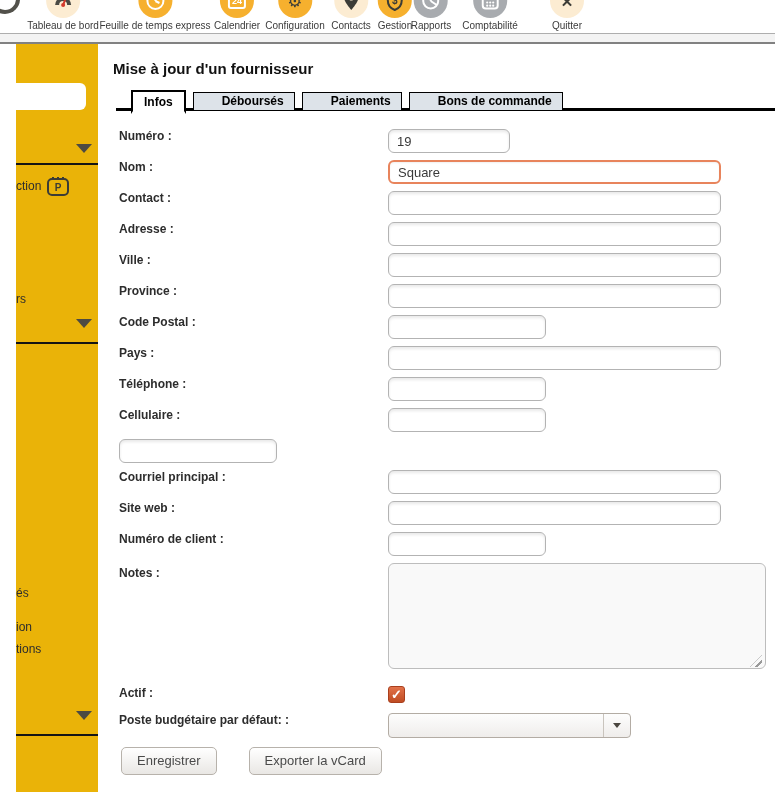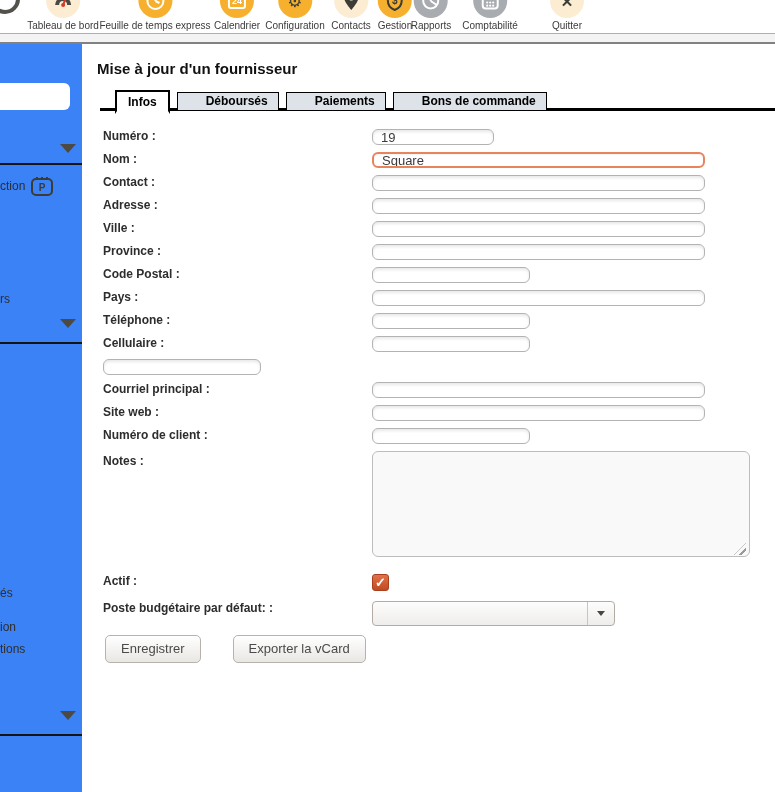--- a/index.html
+++ b/index.html
@@ -16,21 +16,21 @@
   .tb-label { font-size:10px; color:#3b3b3b; margin-top:2px; white-space:nowrap; }
   .c-yellow { background:#f6b02e; }
   .c-cream  { background:#fcecd2; }
   .c-gray   { background:#a8abaf; }
   .edge-partial { position:absolute; left:-10px; top:-16px; width:30px; height:30px;
       border-radius:50%; border:4px solid #52514b; border-left-color:#f0a500; }
   
   .divider-band { height:11px; background:#f3f3f3; border-top:1px solid #aeaeae; border-bottom:2px solid #818181; }
   
   .page-body { display:flex; height:748px; }
-  .sidebar { position:relative; width:82px; background:#3b82f6; flex:0 0 82px; }
+  .sidebar { position:relative; width:82px; background:#eab308; flex:0 0 82px;margin-left:16px; }
   .sb-search { position:absolute; left:0; top:39px; width:70px; height:27px;
       background:#ffffff; border-radius:0 6px 6px 0; border:none; }
   .sb-arrow { position:absolute; right:6px; width:0; height:0;
       border-left:8px solid transparent; border-right:8px solid transparent;
       border-top:9px solid #4c4a42; }
   .sb-hr { position:absolute; left:0; width:100%; height:2px; background:#141414; }
   .sb-text { position:absolute; font-size:12px; color:#2e2e2e; white-space:nowrap; }
   .sb-row { position:absolute; display:flex; align-items:center; gap:5px; }
   
   .main { flex:1; background:#ffffff; padding:16px 0 0 15px; }
@@ -40,21 +40,21 @@
   .tabs { position:absolute; left:18px; bottom:0; display:flex; align-items:flex-end; gap:7px; }
   .tab { background:#dde3e9; border:1px solid #000; padding:1px 10px 2px 28px;
       font-size:12px; font-weight:bold; color:#000; position:relative; z-index:1; cursor:default;}
   .tab.active { background:#fff; border:2px solid #000; border-bottom:3px solid #fff;
       padding:3px 11px 2px 11px; margin-bottom:-3px; z-index:3; }
   
   .form { margin-top:18px; padding-left:6px; }
   .row { display:flex; align-items:flex-start; margin-bottom:7px; }
   .row.top { align-items:flex-start; }
   .flabel { width:269px; font-size:12px; font-weight:bold; color:#2d2d2d; flex:0 0 269px; }
-  .tinput { height:16px; border:1px solid #b3b3b3; border-radius:6px; padding:0 8px;
+  .tinput { height:24px; border:1px solid #b3b3b3; border-radius:6px; padding:0 8px;
       font-family:"Liberation Sans",sans-serif; font-size:13px; color:#3a3a3a;
       box-shadow:inset 0 2px 3px rgba(0,0,0,0.09); background:#fff; outline:none; }
   .w-small { width:122px; }
   .w-med   { width:158px; }
   .w-wide  { width:333px; }
   .focused { border:2px solid #e8845c; box-shadow:inset 0 1px 2px rgba(0,0,0,0.06); }
   .notes-area { width:378px; height:106px; border:1px solid #bdbdbd; border-radius:6px;
       background:#f9f9f9; resize:none; outline:none; position:relative;
       font-family:"Liberation Sans",sans-serif; font-size:13px; padding:6px 8px; color:#3a3a3a;}
   .notes-wrap { position:relative; width:378px; }

